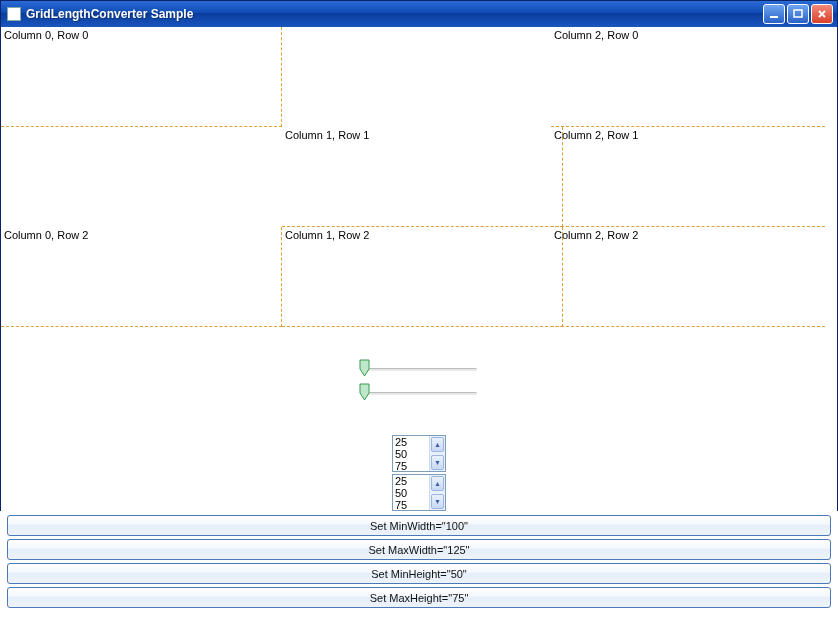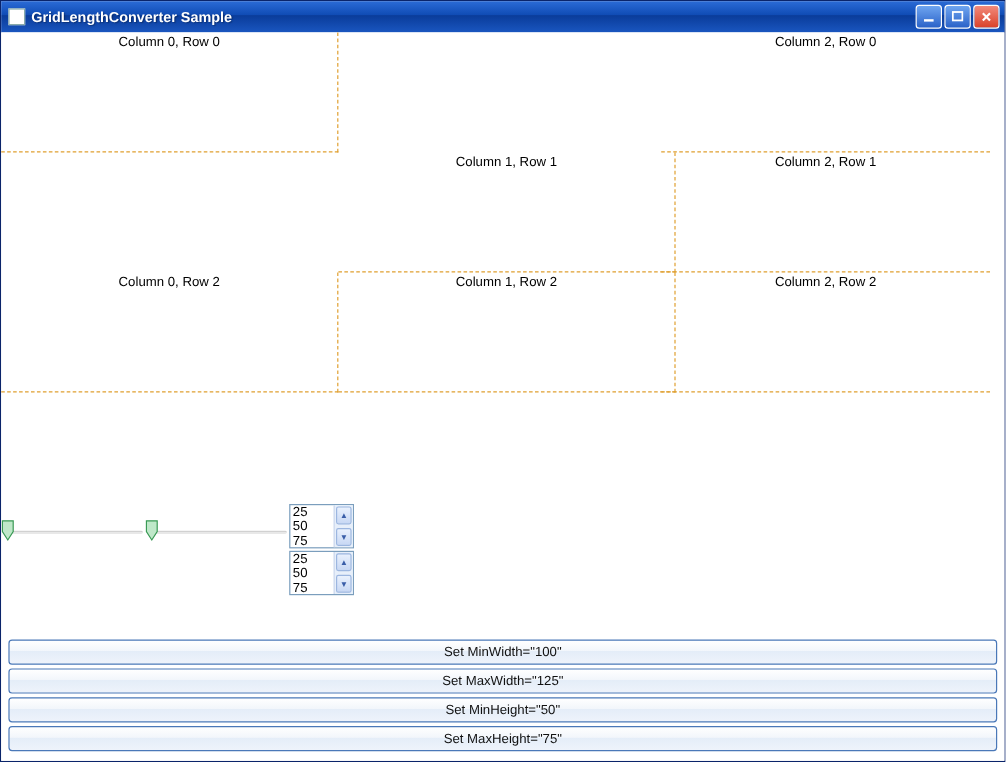--- a/index.html
+++ b/index.html
@@ -5,21 +5,21 @@
   * { box-sizing: border-box; }
   html, body {
     margin: 0; padding: 0;
     font-family: "Segoe UI", Tahoma, sans-serif;
     font-size: 12px;
     background: #fff;
     width: 838px; height: 635px;
     overflow: hidden;
   }
   .window {
-    width: 838px; height: 635px;
+    width: 838px; height: 511px;
     border: 1px solid #0a246a;
     background: #fff;
     display: flex;
     flex-direction: column;
   }
   .titlebar {
     height: 26px;
     background: linear-gradient(to bottom, #2b6bd6 0%, #0f4bb4 45%, #0a3c9a 46%, #1a56c0 100%);
     display: flex;
     align-items: center;
@@ -69,34 +69,33 @@
     height: 300px;
     position: relative;
     flex-shrink: 0;
   }
   .gridcell {
     position: absolute;
     border-right: 1px dashed #e0a030;
     border-bottom: 1px dashed #e0a030;
     font-size: 11px;
     padding: 2px 3px;
-    text-align: center;
   }
   
   .r0 { top: 0; height: 100px; }
   .r1 { top: 100px; height: 100px; }
   .r2 { top: 200px; height: 100px; }
   .c0 { left: 0; width: 281px; }
   .c1 { left: 281px; width: 281px; }
   .c2 { left: 550px; width: 274px; border-right: none; }
 
   .middle {
     flex: 1;
     display: flex;
-    flex-direction: row;
+    flex-direction: column;
     align-items: center;
     padding-top: 30px;
   }
 
   .slider {
     width: 120px;
     height: 20px;
     position: relative;
     margin: 2px 0;
   }

